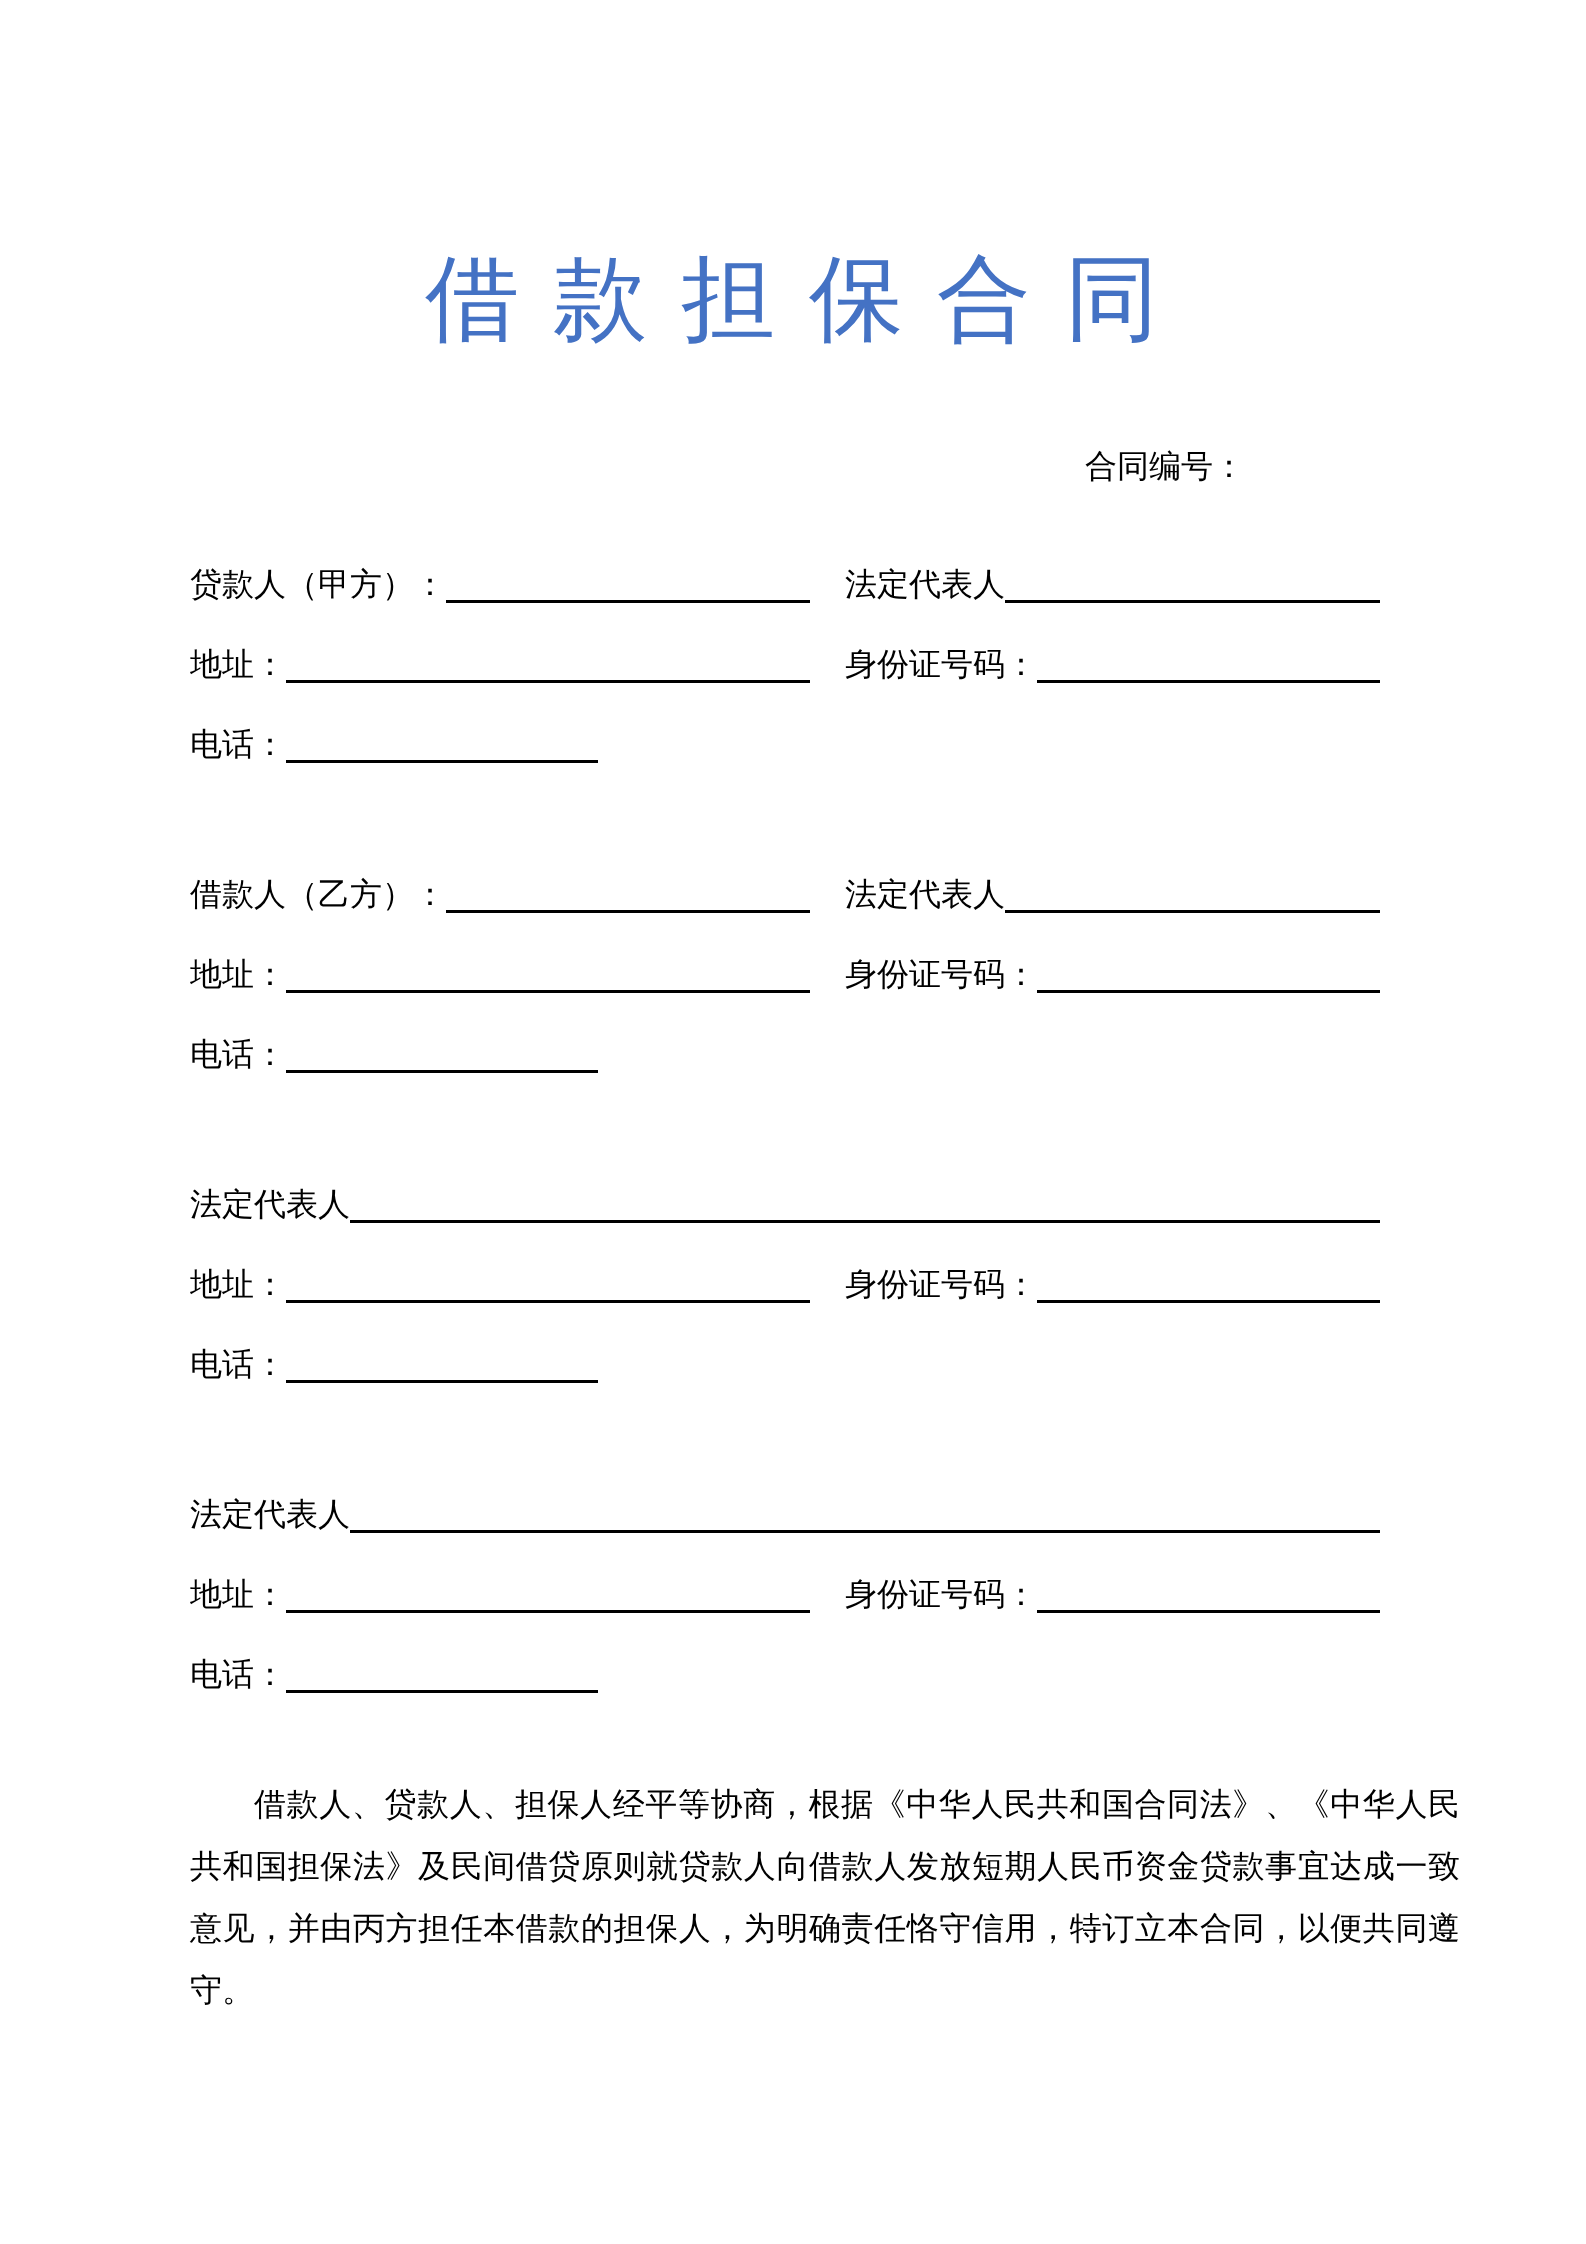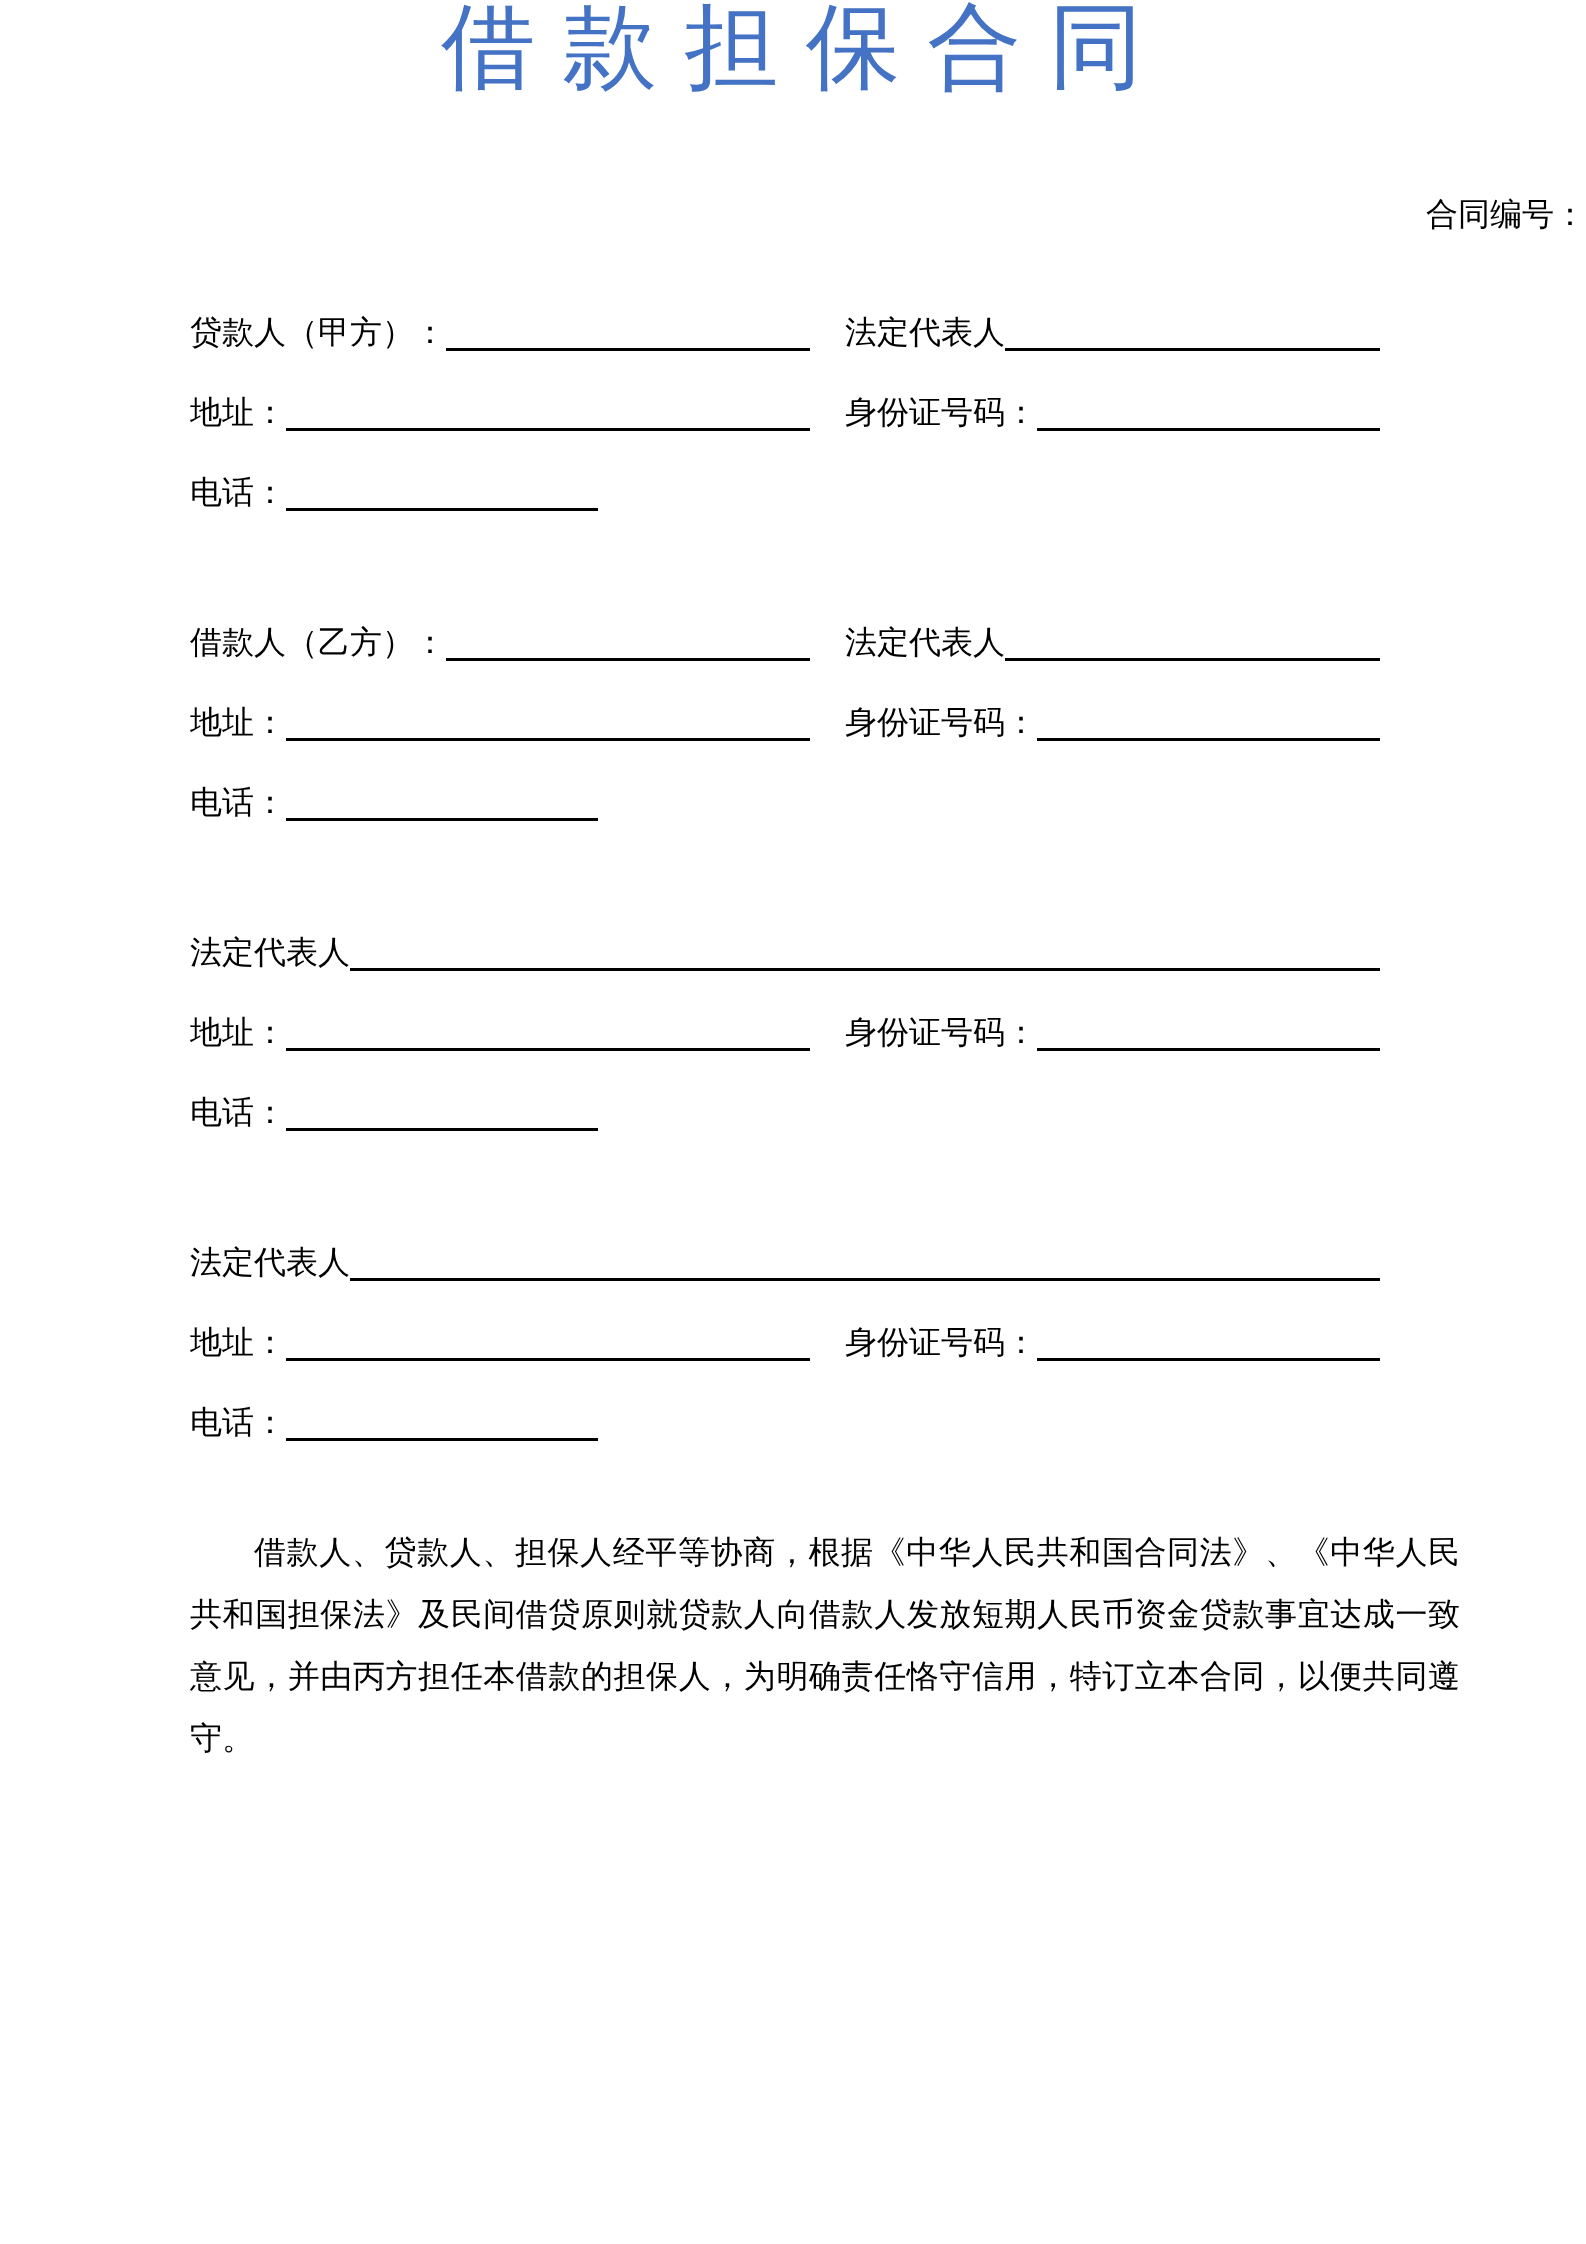--- a/index.html
+++ b/index.html
@@ -10,34 +10,33 @@
     height: 2244px;
     background: #ffffff;
     color: #000000;
     font-family: "DejaVu Serif", "Liberation Serif", serif;
     font-size: 32px;
     overflow: hidden;
   }
   
   .doc-title {
     margin: 0;
+    padding-top: 252px;
     text-align: center;
     font-size: 94px;
     font-weight: 400;
     line-height: 1;
     letter-spacing: 2px;
     white-space: pre;
-    font-family: Liberation Serif, serif;
   }
   
   .contract-no {
     margin-top: 100px;
     padding-left: 1085px;
     line-height: 40px;
-    text-align: right;
   }
   
   .parties { margin: 37px 0 0 190px; width: 1190px; }
   .party-block { margin-bottom: 70px; }
   .party-block:last-child { margin-bottom: 0; }
   .prow { display: flex; height: 80px; align-items: flex-end; }
   .cell { display: flex; align-items: flex-end; }
   .cell-left { width: 620px; margin-right: 35px; align-items: center; }
   .cell-right { flex: 1 1 auto; }
   .lbl { white-space: nowrap; line-height: 38px; }

